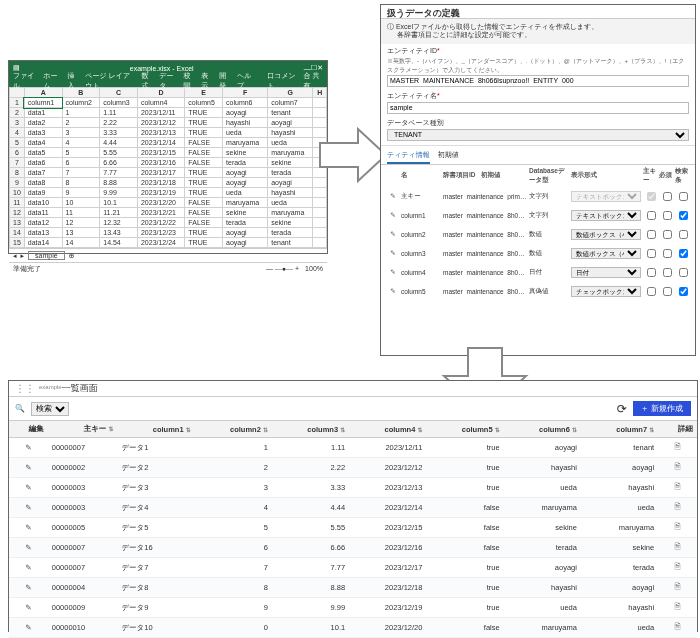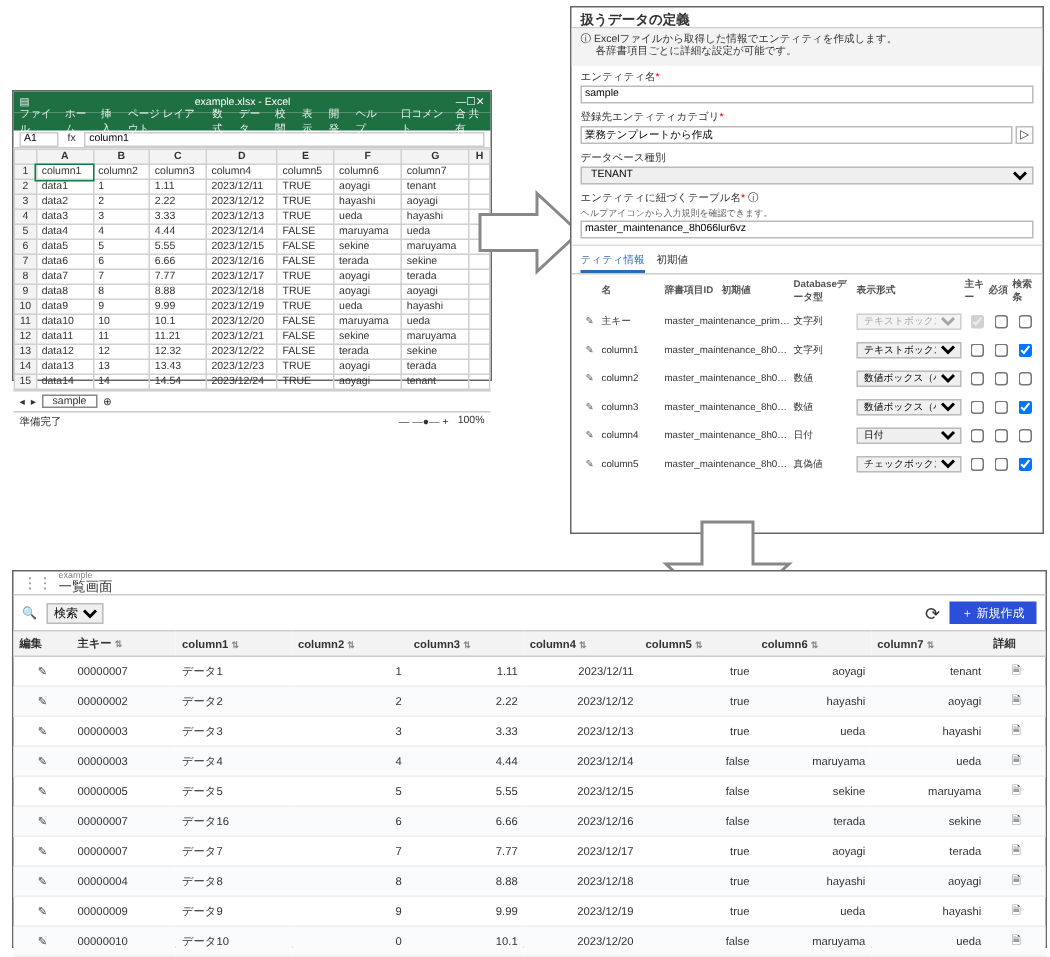--- a/index.html
+++ b/index.html
@@ -51,21 +51,21 @@
   
   #list { left: 8px; top: 380px; width: 690px; height: 252px; }
   #list .hdr { height: 16px; border-bottom: 1px solid #ccc; display: flex; align-items: center; padding: 0 6px; gap: 4px; font-size: 9px; }
   #list .hdr .grip { color: #888; font-size: 10px; }
   #list .toolbar { display: flex; align-items: center; padding: 4px 6px; gap: 6px; }
   #list .toolbar select { font-size: 8px; height: 14px; border: 1px solid #bbb; }
   #list .toolbar .spacer { flex: 1; }
   #list .toolbar .reload { font-size: 12px; cursor: pointer; }
   #list .toolbar .newbtn { background: #2b4fd8; color: #fff; padding: 2px 8px; font-size: 8px; }
   #list table.data { width: 100%; border-collapse: collapse; font-size: 7.5px; }
-  #list table.data th { background: #f3f3f3; border-top: 1px solid #ccc; border-bottom: 1px solid #ccc; padding: 3px 4px; text-align: left; font-weight: 600; }
+  #list table.data th { background: #f3f3f3; border-top: 1px solid #ccc; border-bottom: 1px solid #ccc; padding: 3px 4px; text-align: right; font-weight: 600; }
   #list table.data th .sort { color: #888; font-size: 6px; margin-left: 2px; }
   #list table.data td { border-bottom: 1px solid #eee; padding: 3px 4px; white-space: nowrap; }
   #list table.data tr:nth-child(even) td { background: #fafbfc; }
   #list table.data td.r { text-align: right; }
   #list table.data td.ico { text-align: center; color: #444; }
 </style>
 </head>
 <body>
 
 <div id="stage">
@@ -86,25 +86,20 @@
         <span>数式</span>
         <span>データ</span>
         <span>校閲</span>
         <span>表示</span>
         <span>開発</span>
         <span>ヘルプ</span>
         <span style="flex: 1 1 0%;"></span>
         <span>口コメント</span>
         <span>合 共有</span>
       </div>
-  <div class="fxbar">
-    <input type="text" style="width: 26px;" value="A1">
-    <span>fx</span>
-    <input type="text" style="flex: 1 1 0%;" value="column1">
-  </div>
   <div class="grid">
     <table id="excel-table">
           <tbody>
             <tr>
               <th></th>
               <th>A</th>
               <th>B</th>
               <th>C</th>
               <th>D</th>
               <th>E</th>
@@ -300,38 +295,31 @@
 </div>
 
 <div id="form" class="panel">
   <div class="hdr">扱うデータの定義</div>
   <div class="intro">
     <span>ⓘ </span>
     <span>Excelファイルから取得した情報でエンティティを作成します。</span><br>
     <span style="margin-left:10px">各辞書項目ごとに詳細な設定が可能です。</span>
   </div>
   <div class="field">
+    <label><span>エンティティID</span><span class="req">*</span></label>
+    <div class="small">※英数字、-（ハイフン）、_（アンダースコア）、.（ドット）、@（アットマーク）、+（プラス）、!（エクスクラメーション）で入力してください。</div>
+    <input type="text" value="MASTER_MAINTENANCE_8h066lsupnzoo!!_ENTITY_000" style="">
+  </div>
+  <div class="field">
     <label><span>エンティティ名</span><span class="req">*</span></label>
     <input type="text" value="sample" style="">
-  </div>
-  <div class="field">
-    <label><span>登録先エンティティカテゴリ</span><span class="req">*</span></label>
-    <div style="display:flex;gap:2px">
-      <input type="text" style="flex: 1 1 0%;" value="業務テンプレートから作成">
-      <span style="border:1px solid #bbb;width:12px;text-align:center">▷</span>
-    </div>
   </div>
   <div class="field">
     <label>データベース種別</label>
     <select><option>TENANT</option></select>
-  </div>
-  <div class="field">
-    <label><span>エンティティに紐づくテーブル名</span><span class="req">*</span> <span>ⓘ</span></label>
-    <div class="small">ヘルプアイコンから入力規則を確認できます。</div>
-    <input type="text" value="master_maintenance_8h066lur6vz" style="">
   </div>
   <hr>
   <div class="tabrow">
     <span class="active">ティティ情報</span>
     <span>初期値</span>
   </div>
   <div id="form-cols">
         <div class="cols header">
           <span></span>
           <span>名</span>
@@ -408,21 +396,21 @@
 
 <div class="arrow" style="left:440px;top:346px">
   <svg width="90" height="70">
         <path d="M62 2 L62 30 L86 30 L45 68 L4 30 L28 30 L28 2 Z" fill="#fff" stroke="#888" stroke-width="2"></path>
       </svg>
 </div>
 
 <div id="list" class="panel">
   <div class="hdr">
     <span class="grip">⋮⋮</span>
-    <div style="display:flex;flex-direction:column;line-height:1">
+    <div style="display:flex;flex-direction:row;line-height:1">
       <span style="font-size:6px;color:#888">example</span>
       <span>一覧画面</span>
     </div>
   </div>
   <div class="toolbar">
     <span>🔍</span>
     <select><option>検索</option></select>
     <span class="spacer"></span>
     <span class="reload">⟳</span>
     <span class="newbtn">＋ 新規作成</span>

